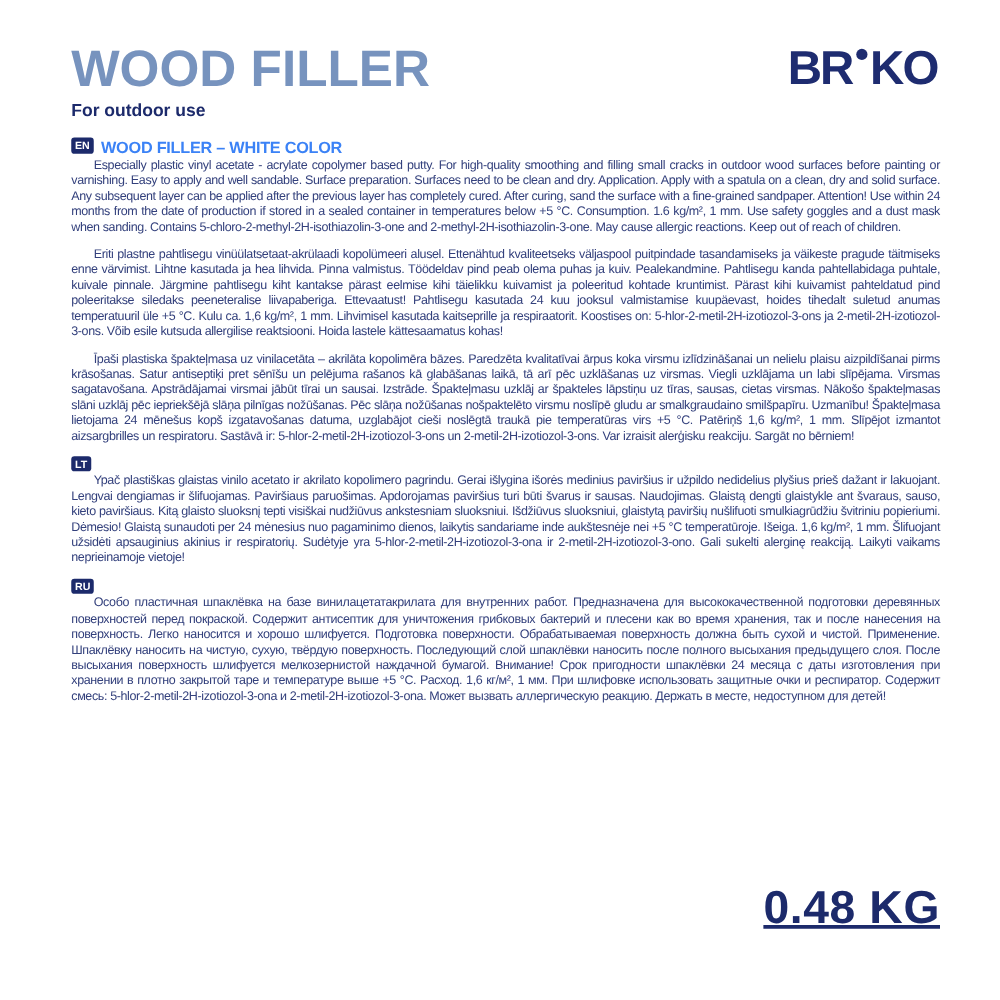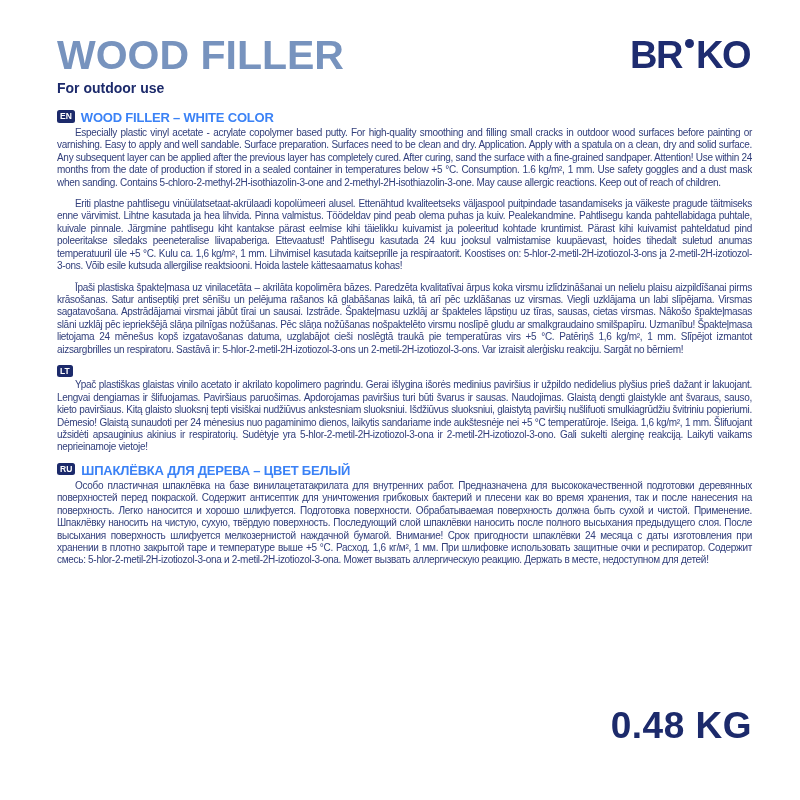--- a/index.html
+++ b/index.html
@@ -87,20 +87,21 @@
   
   .weight {
     position: absolute;
     top: 704px;
     right: 48px;
     font-size: 37px;
     font-weight: bold;
     letter-spacing: 0.5px;
     color: #1c2a6b;
     line-height: 1.2;
+    text-decoration: underline;
   }
 </style>
 </head>
 <body>
 
 <div class="page">
   <div class="content">
 
     <div class="hdr">
       <div class="title">WOOD FILLER</div>
@@ -133,21 +134,20 @@
       <section class="sec">
         <div class="sec-head">
           <span class="badge">LT</span>
         </div>
         <p class="sec-body"><span>Ypač plastiškas glaistas vinilo acetato ir akrilato kopolimero pagrindu. Gerai išlygina išorės medinius paviršius ir užpildo nedidelius plyšius prieš dažant ir lakuojant. Lengvai dengiamas ir šlifuojamas. </span><b>Paviršiaus paruošimas. </b><span>Apdorojamas paviršius turi būti švarus ir sausas. </span><b>Naudojimas. </b><span>Glaistą dengti glaistykle ant švaraus, sauso, kieto paviršiaus. Kitą glaisto sluoksnį tepti visiškai nudžiūvus ankstesniam sluoksniui. Išdžiūvus sluoksniui, glaistytą paviršių nušlifuoti smulkiagrūdžiu švitriniu popieriumi. </span><b>Dėmesio! </b><span>Glaistą sunaudoti per 24 mėnesius nuo pagaminimo dienos, laikytis sandariame inde aukštesnėje nei +5 °C temperatūroje. </span><b>Išeiga. </b><span>1,6 kg/m², 1 mm. Šlifuojant užsidėti apsauginius akinius ir respiratorių. Sudėtyje yra 5-hlor-2-metil-2H-izotiozol-3-ona ir 2-metil-2H-izotiozol-3-ono. Gali sukelti alerginę reakciją. Laikyti vaikams neprieinamoje vietoje!</span></p>
       </section>
 
       <section class="sec">
         <div class="sec-head">
           <span class="badge">RU</span>
-          <h2 class="sec-title">ШПАКЛЁВКА ДЛЯ ДЕРЕВА – ЦВЕТ БЕЛЫЙ</h2>
         </div>
         <p class="sec-body"><span>Особо пластичная шпаклёвка на базе винилацетатакрилата для внутренних работ. Предназначена для высококачественной подготовки деревянных поверхностей перед покраской. Содержит антисептик для уничтожения грибковых бактерий и плесени как во время хранения, так и после нанесения на поверхность. Легко наносится и хорошо шлифуется. </span><b>Подготовка поверхности. </b><span>Обрабатываемая поверхность должна быть сухой и чистой. </span><b>Применение. </b><span>Шпаклёвку наносить на чистую, сухую, твёрдую поверхность. Последующий слой шпаклёвки наносить после полного высыхания предыдущего слоя. После высыхания поверхность шлифуется мелкозернистой наждачной бумагой. </span><b>Внимание! </b><span>Срок пригодности шпаклёвки 24 месяца с даты изготовления при хранении в плотно закрытой таре и температуре выше +5 °C. </span><b>Расход. </b><span>1,6 кг/м², 1 мм. При шлифовке использовать защитные очки и респиратор. Содержит смесь: 5-hlor-2-metil-2H-izotiozol-3-ona и 2-metil-2H-izotiozol-3-ona. Может вызвать аллергическую реакцию. Держать в месте, недоступном для детей!</span></p>
       </section>
 
     </div>
   </div>
 
   <div class="weight">0.48 KG</div>
 </div>
 

